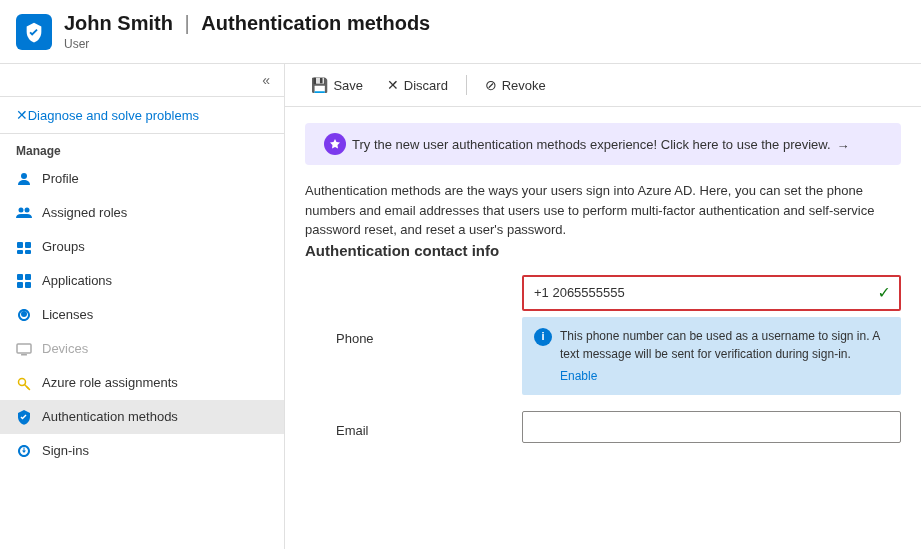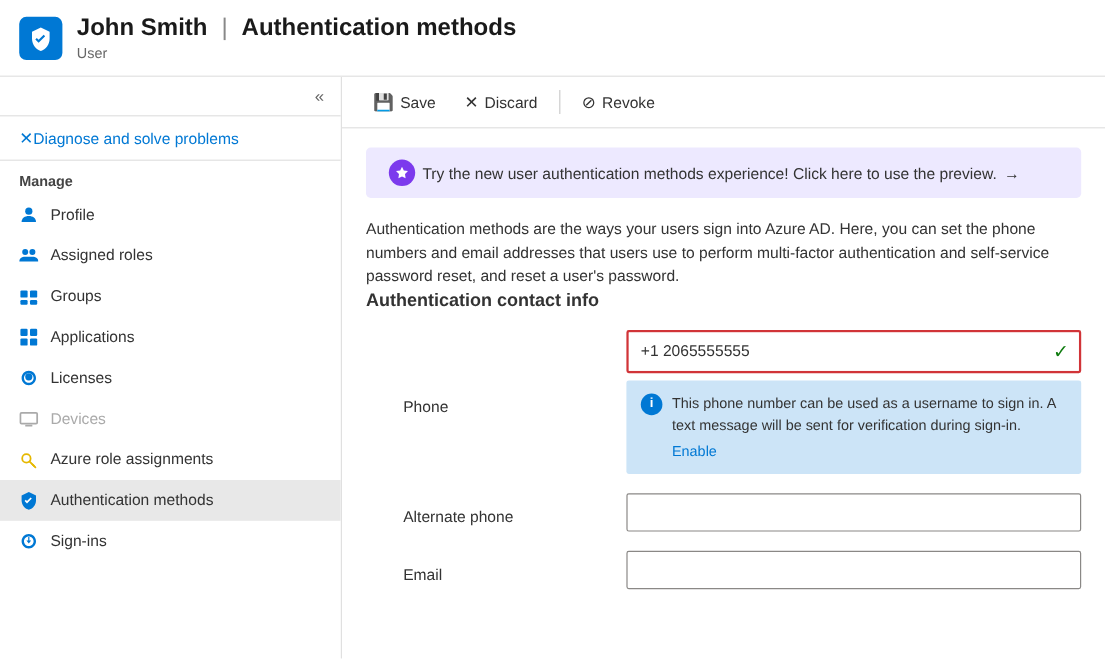--- a/index.html
+++ b/index.html
@@ -233,28 +233,20 @@
               <span style="color:white;font-weight:bold;font-size:11px;">i</span>
             </div>
             <div>
               <span>This phone number can be used as a username to sign in. A text message will be sent for verification during sign-in.</span>
               <a class="info-box-link" href="#">Enable</a>
             </div>
           </div>
         </div>
       </div>
 
-      <div class="form-row">
-        <div class="form-label">Alternate phone</div>
-        <div class="form-control">
-          <div class="input-wrapper">
-            <input type="text" class="form-input" value="" style="">
-          </div>
-        </div>
-      </div>
 
       <div class="form-row">
         <div class="form-label">Email</div>
         <div class="form-control">
           <div class="input-wrapper">
             <input type="text" class="form-input" value="" style="">
           </div>
         </div>
       </div>
     </div>

